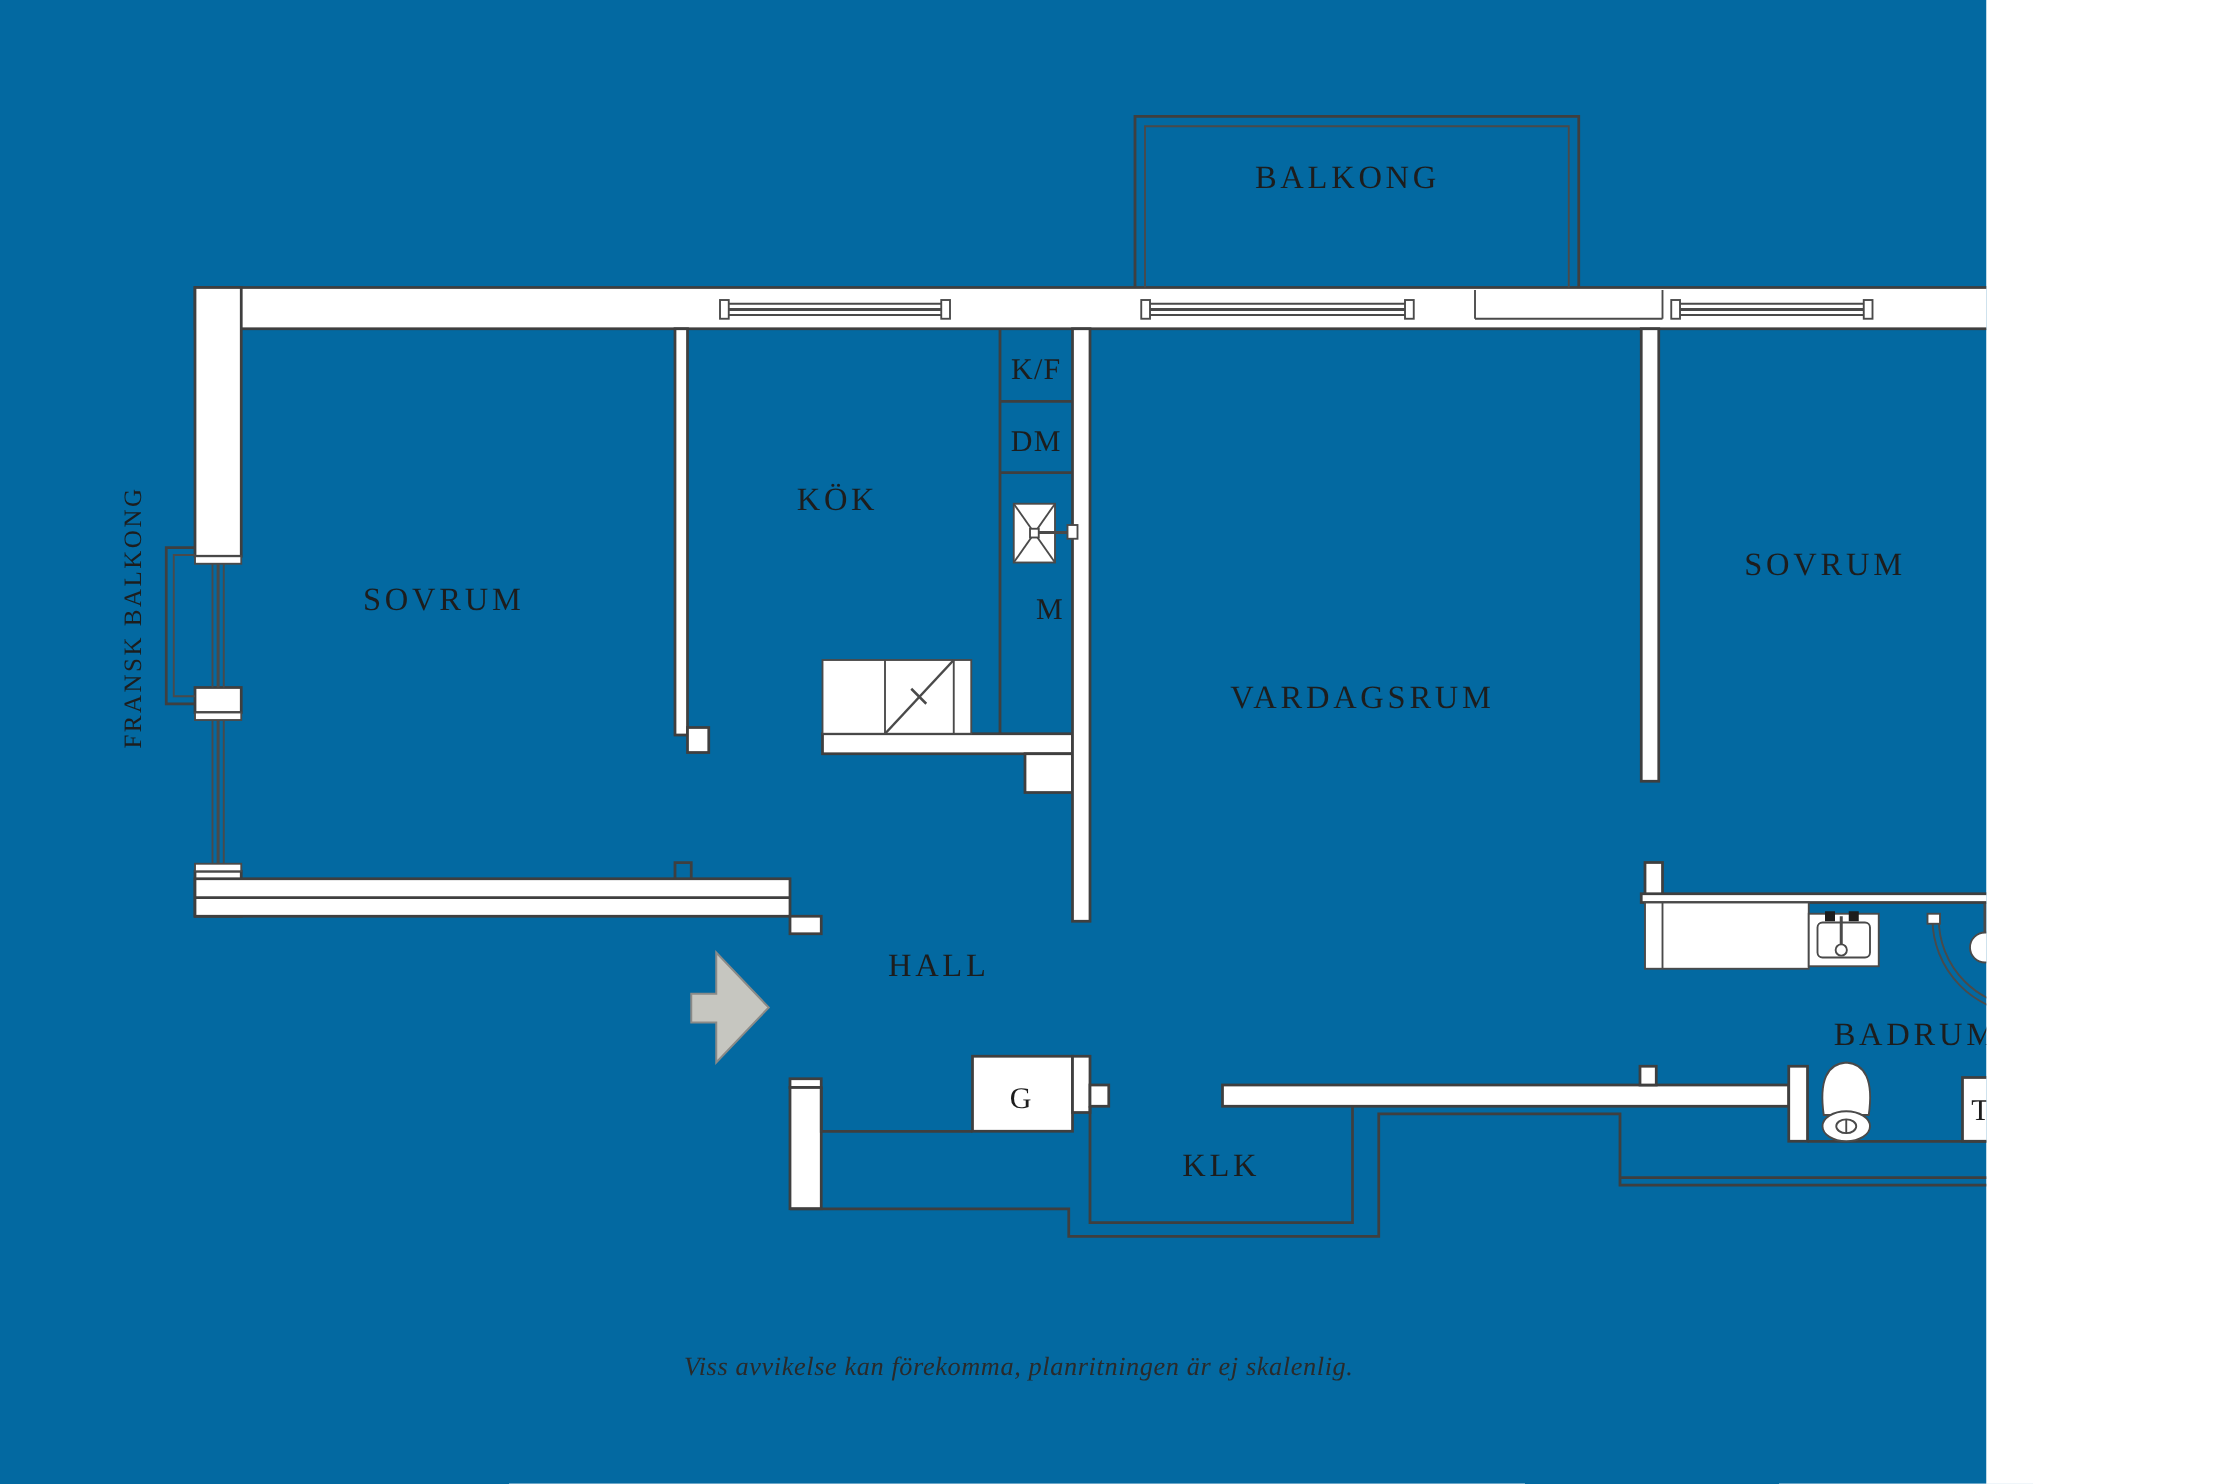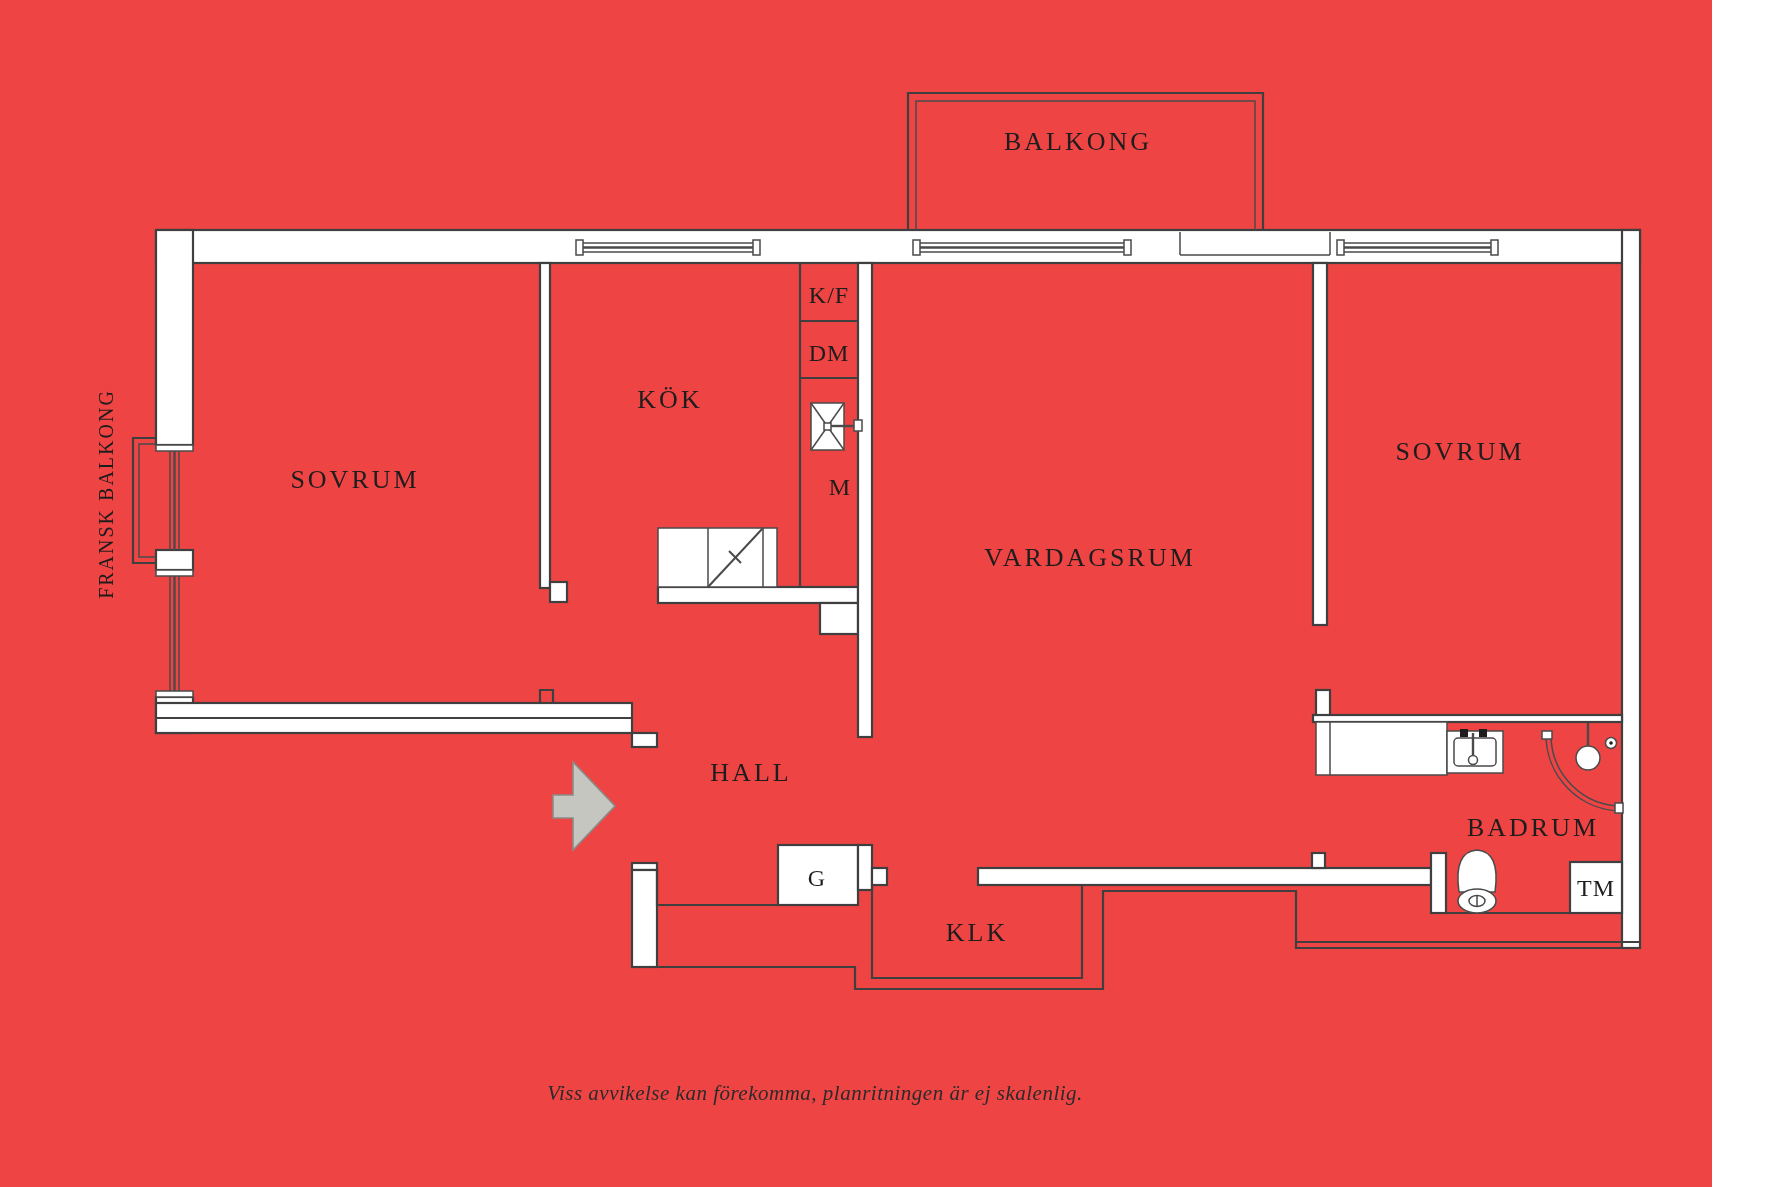--- a/index.html
+++ b/index.html
@@ -1,16 +1,16 @@
 <!DOCTYPE html>
 <html><head>
 <meta charset="utf-8">
 <style>
   html,body{margin:0;padding:0;background:#ffffff;}
-  .stage{position:relative;width:1712px;height:1187px;background:#ef4444;overflow:hidden;
+  .stage{position:relative;width:1589px;height:1187px;background:#0369a1;overflow:hidden;
          font-family:"Liberation Serif", serif;}
   svg{position:absolute;left:0;top:0;}
   .wall{fill:#ffffff;stroke:#3f3f3f;stroke-width:2.2;}
   .wline{fill:none;stroke:#3f3f3f;stroke-width:2.2;}
   .thin{fill:none;stroke:#4a4a4a;stroke-width:1.5;}
   .thinf{fill:#ffffff;stroke:#4a4a4a;stroke-width:1.5;}
   .blackfill{fill:#1d1d1d;stroke:none;}
   .room-lbl{font-family:"Liberation Serif",serif;font-size:26px;letter-spacing:3px;fill:#1d1d1d;text-anchor:middle;}
   .small-lbl{font-family:"Liberation Serif",serif;font-size:24px;letter-spacing:1px;fill:#1d1d1d;text-anchor:middle;}
   .side-lbl{font-family:"Liberation Serif",serif;font-size:20px;letter-spacing:2px;fill:#1d1d1d;text-anchor:middle;}

